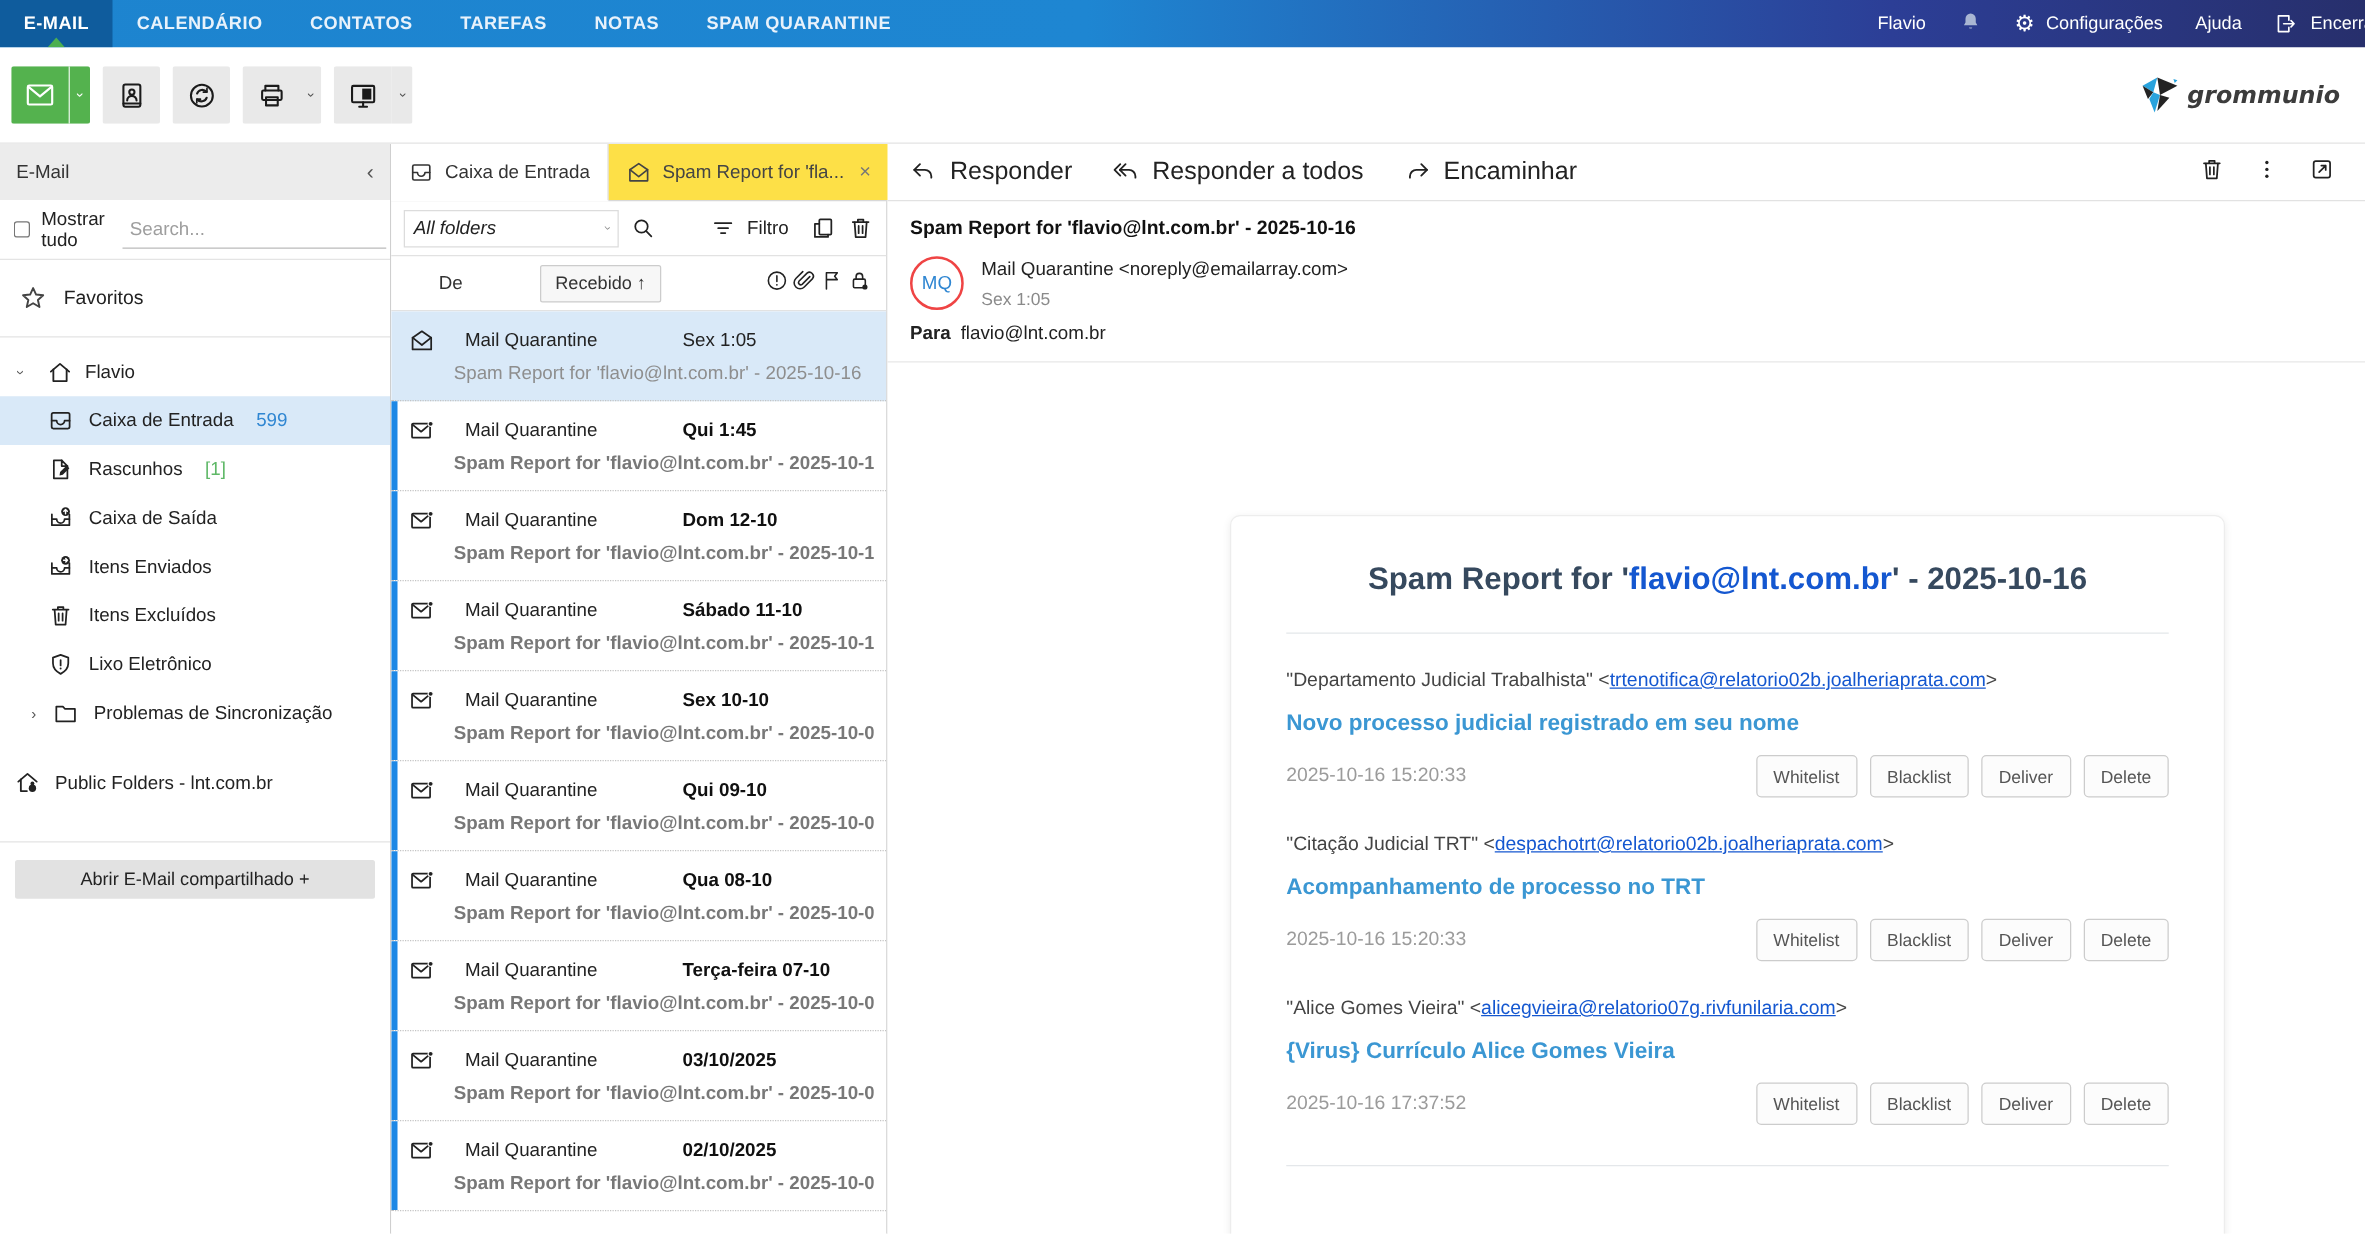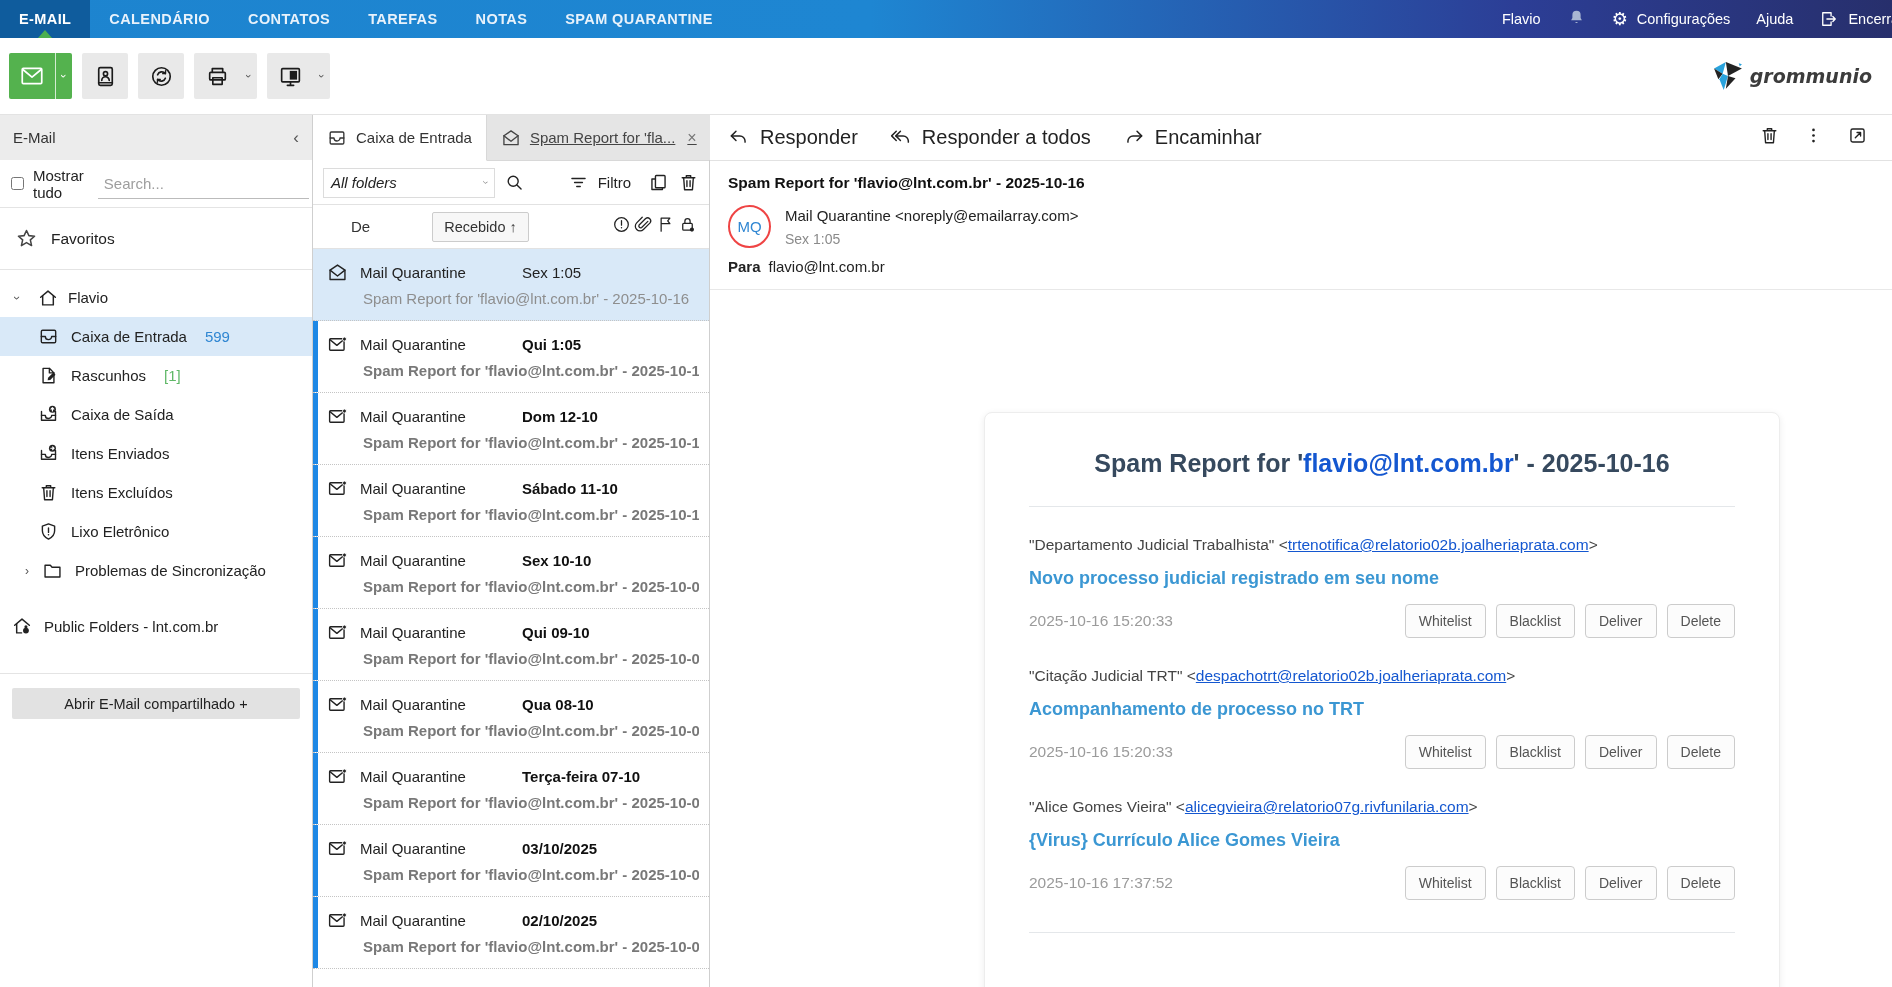--- a/index.html
+++ b/index.html
@@ -64,40 +64,40 @@
   .public-row { margin-top:16px; padding-left:11px; gap:11px; height:40px; }
   .sb-divider { border-top:1px solid #e4e4e4; margin-top:27px; }
   .shared-btn { margin:14px auto 0; display:block; width:288px; height:31px; background:#e2e2e2; border:none;
     border-radius:2px; font-size:14.5px; color:#222; font-family:inherit; cursor:pointer; }
 
   
   .listpane { width:397px; flex:none; border-right:1px solid #cfcfcf; display:flex; flex-direction:column; background:#fff; }
   .tabbar { height:46px; display:flex; align-items:stretch; border-bottom:1px solid #d8d8d8; }
   .tab { display:flex; align-items:center; gap:9px; padding:0 14px; font-size:15px; color:#333; cursor:pointer; white-space:nowrap; }
   .tab.active { background:#fff; border-right:1px solid #d8d8d8; margin-bottom:-1px; border-bottom:1px solid #fff; }
-  .tab.inactive { background:#e5e5e5; color:#444; border-right:1px solid #1d4ed8;text-decoration:underline; }
+  .tab.inactive { background:#fde047; color:#444; border-right:1px solid #1d4ed8; }
   .tab-close { margin-left:3px; color:#777; font-size:16px; cursor:pointer; }
   .tab-add { display:flex; align-items:center; padding:0 13px; font-size:22px; color:#333; cursor:pointer; }
   .listfilter { height:44px; display:flex; align-items:center; padding:0 10px; border-bottom:1px solid #e2e2e2; gap:9px; }
   .folder-select { display:flex; align-items:center; width:172px; height:30px; border:1px solid #dcdcdc;
     padding:0 7px; font-size:15px; color:#222; cursor:pointer;font-style:italic; }
   .fs-chev { margin-left:auto; color:#888; font-size:10px; }
   .lf-spacer { flex:1; }
   .lf-label { font-size:15px; color:#222; }
   .lf-iconbtn { color:#222; display:flex; align-items:center; cursor:pointer; }
   .listheader { height:44px; display:flex; align-items:center; padding:0 10px; border-bottom:1px solid #e2e2e2; }
   .lh-from { margin-left:28px; font-size:15px; color:#333; }
   .sort-btn { margin-left:62px; display:flex; align-items:center; gap:6px; border:1px solid #ccc; background:#f7f7f7;
     height:30px; padding:0 11px; font-size:14.5px; color:#333; border-radius:2px; cursor:pointer; }
   .lh-icons { margin-left:auto; display:flex; align-items:center; gap:3px; color:#222; padding-right:2px; }
   .mailitems { flex:1; overflow:hidden; }
   .mailitem { position:relative; height:72px; padding:13px 10px 0 14px; border-bottom:1px dotted #c4c4c4; cursor:pointer; }
   .mailitem.selected { background:#d9e9f8; }
   .mailitem.unread::before { content:""; position:absolute; left:0; top:0; bottom:0; width:5px; background:#1e88e5; }
-  .mi-row1 { display:flex; align-items:center; gap:12px; }
+  .mi-row1 { display:flex; align-items:center; gap:24px; }
   .mi-from { font-size:15px; color:#222; width:150px; }
   .mi-date { font-size:15px; color:#222; }
   .unread .mi-date { font-weight:bold; color:#101010; }
   .mi-subj { margin:7px 0 0 36px; font-size:15px; color:#8e8e8e; white-space:nowrap; overflow:hidden; }
   .unread .mi-subj { font-weight:bold; color:#787878; }
 
   
   .readpane { flex:1; min-width:0; display:flex; flex-direction:column; background:#fff; }
   .actionbar { height:46px; flex:none; display:flex; align-items:center; padding:0 18px; gap:32px; border-bottom:1px solid #e2e2e2; }
   .act { display:flex; align-items:center; gap:10px; font-size:20px; color:#222; cursor:pointer; }
@@ -513,21 +513,21 @@
           <span class="mi-date">Sex 1:05</span>
           </div>
         <div class="mi-subj">Spam Report for 'flavio@lnt.com.br' - 2025-10-16</div>
       </div>
       <div class="mailitem unread">
         <div class="mi-row1">
             <svg class="icon" width="21" height="21">
               <use href="#i-env-unread"></use>
             </svg>
           <span class="mi-from">Mail Quarantine</span>
-          <span class="mi-date">Qui 1:05</span>
+          <span class="mi-date">Qui 1:45</span>
           </div>
         <div class="mi-subj">Spam Report for 'flavio@lnt.com.br' - 2025-10-15</div>
       </div>
       <div class="mailitem unread">
         <div class="mi-row1">
             <svg class="icon" width="21" height="21">
               <use href="#i-env-unread"></use>
             </svg>
           <span class="mi-from">Mail Quarantine</span>
           <span class="mi-date">Dom 12-10</span>

